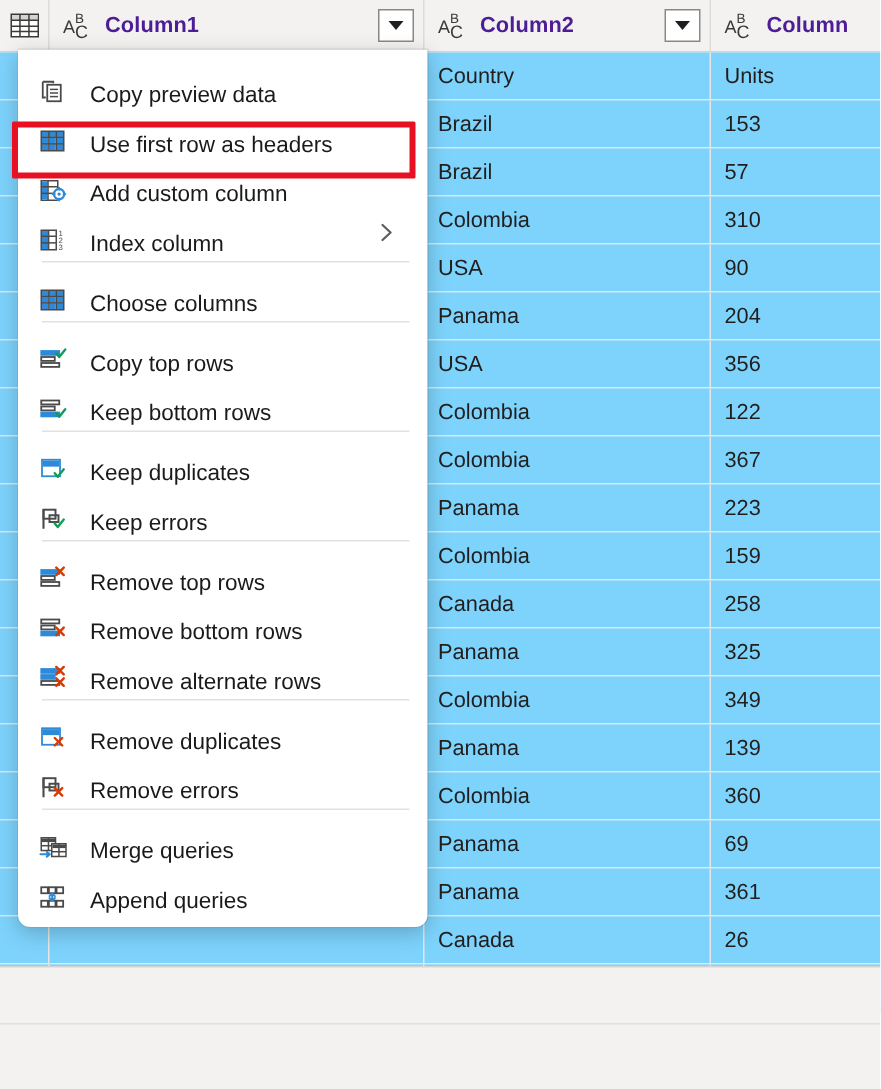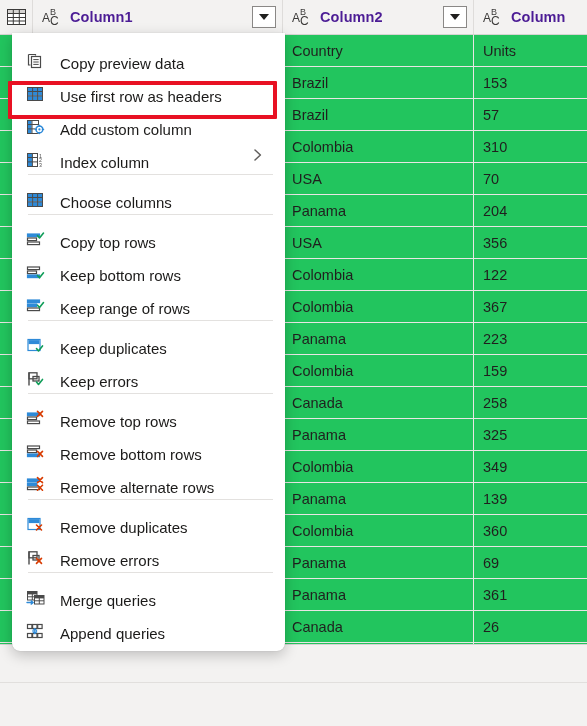--- a/index.html
+++ b/index.html
@@ -110,21 +110,21 @@
     width: 587px;
     height: 609px;
   }
 
   .grid-row {
     position: relative;
     height: 32px;
     display: flex;
     align-items: stretch;
     border-bottom: 1px solid #e8e6e4;
-    background: #22c55e;
+    background: #7dd3fc;
   }
   .row-corner {
     width: 33px; min-width: 33px;
     border-right: 1px solid #e8e6e4;
   }
   .cell {
     display: flex;
     align-items: center;
     padding-left: 9px;
     border-right: 1px solid #e8e6e4;
@@ -293,21 +293,21 @@
         <div class="grid-row">
           <div class="row-corner"></div>
           <div class="cell c1"></div>
           <div class="cell c2">Colombia</div>
           <div class="cell c3">310</div>
         </div>
         <div class="grid-row">
           <div class="row-corner"></div>
           <div class="cell c1"></div>
           <div class="cell c2">USA</div>
-          <div class="cell c3">70</div>
+          <div class="cell c3">90</div>
         </div>
         <div class="grid-row">
           <div class="row-corner"></div>
           <div class="cell c1"></div>
           <div class="cell c2">Panama</div>
           <div class="cell c3">204</div>
         </div>
         <div class="grid-row">
           <div class="row-corner"></div>
           <div class="cell c1"></div>
@@ -503,31 +503,20 @@
         <span class="mi-icon">
           <svg width="19" height="18" viewBox="0 0 19 18">
             <rect x="1.5" y="3" width="12" height="2.6" fill="none" stroke="#4a4a4a" stroke-width="1.2"></rect>
             <rect x="1.5" y="7" width="9" height="2.6" fill="none" stroke="#4a4a4a" stroke-width="1.2"></rect>
             <rect x="1.5" y="11" width="12" height="2.6" fill="#2e8ad8" stroke="#2e8ad8" stroke-width="1.2"></rect>
             <path d="M11.5 11.4 l2 2.4 l4-5" fill="none" stroke="#0f9d58" stroke-width="1.6" stroke-linecap="round" stroke-linejoin="round"></path>
           </svg>
         </span>
         <span class="mi-label">Keep bottom rows</span>
       </div>
-      <div class="menu-item">
-        <span class="mi-icon">
-          <svg width="19" height="18" viewBox="0 0 19 18">
-            <rect x="1.5" y="3" width="12" height="2.6" fill="#2e8ad8" stroke="#2e8ad8" stroke-width="1.2"></rect>
-            <rect x="1.5" y="7" width="9" height="2.6" fill="#2e8ad8" stroke="#2e8ad8" stroke-width="1.2"></rect>
-            <rect x="1.5" y="11" width="12" height="2.6" fill="none" stroke="#4a4a4a" stroke-width="1.2"></rect>
-            <path d="M11.5 8.2 l2 2.4 l4-5" fill="none" stroke="#0f9d58" stroke-width="1.6" stroke-linecap="round" stroke-linejoin="round"></path>
-          </svg>
-        </span>
-        <span class="mi-label">Keep range of rows</span>
-      </div>
       <div class="menu-sep"></div>
       <div class="menu-item">
         <span class="mi-icon">
           <svg width="19" height="18" viewBox="0 0 19 18">
             <rect x="2" y="2.5" width="12" height="11" fill="#ffffff" stroke="#2e8ad8" stroke-width="1.2"></rect>
             <rect x="2.6" y="3.1" width="10.8" height="4" fill="#2e8ad8"></rect>
             <path d="M10.5 11.5 l2 2.4 l4-5" fill="none" stroke="#0f9d58" stroke-width="1.6" stroke-linecap="round" stroke-linejoin="round"></path>
           </svg>
         </span>
         <span class="mi-label">Keep duplicates</span>

